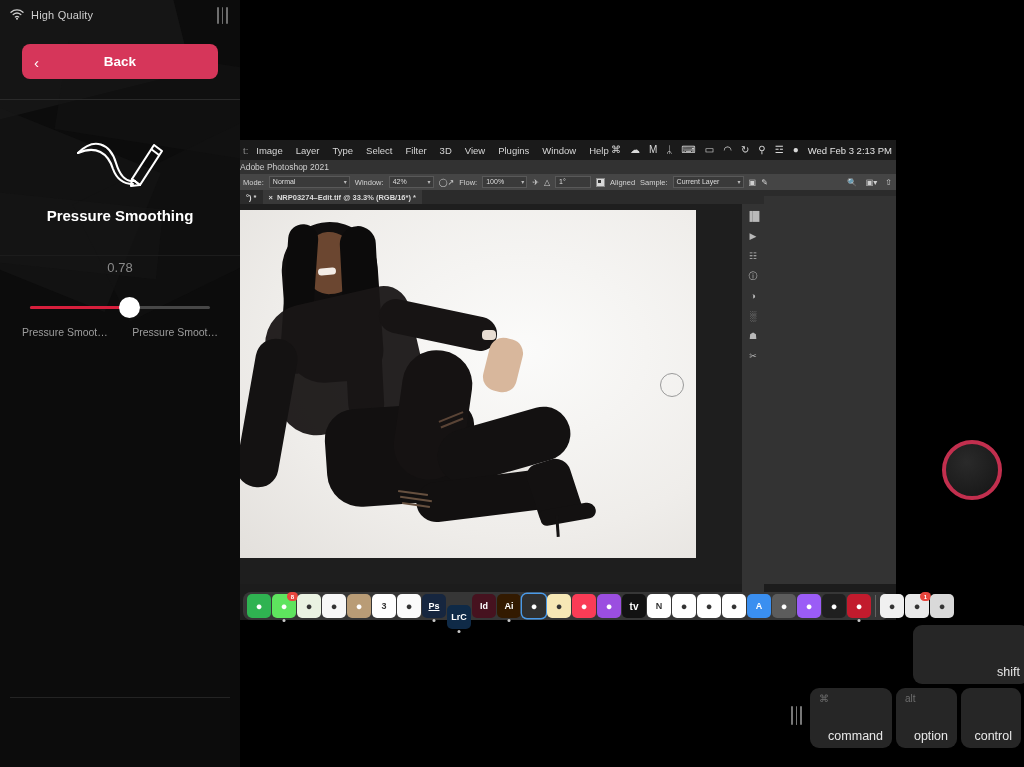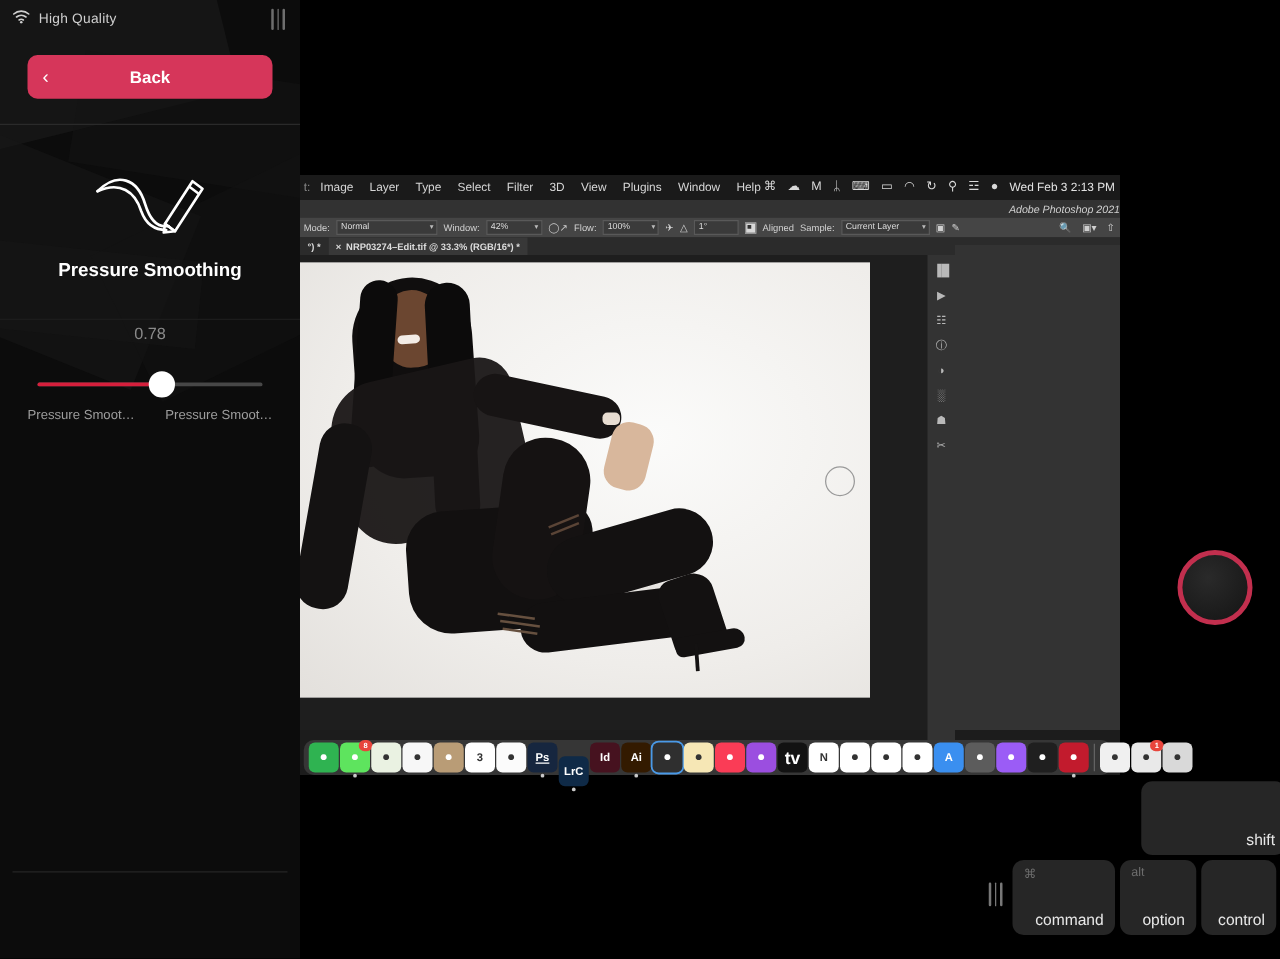--- a/index.html
+++ b/index.html
@@ -52,21 +52,21 @@
   #remote{position:absolute;left:240px;top:140px;width:656px;height:480px;background:#1c1c1c;overflow:hidden;}
 
   #macbar{position:absolute;left:0;top:0;width:656px;height:20px;background:#1a1a1a;display:flex;align-items:center;}
   #macbar .mi{color:#d6d6d6;font-size:9.5px;margin-right:13px;white-space:nowrap;}
   #macbar .mi:first-child{margin-left:3px;}
   #macbar .right{position:absolute;right:4px;top:0;height:20px;display:flex;align-items:center;gap:9px;}
   #macbar .right .sysicon{color:#d8d8d8;font-size:10px;line-height:1;}
   #macbar .right .clock{color:#e2e2e2;font-size:9.5px;white-space:nowrap;}
 
   #pstitle{position:absolute;left:0;top:20px;width:656px;height:14px;background:#323232;
-           display:flex;align-items:center;justify-content:flex-end;font-style:italic;}
+           display:flex;align-items:center;justify-content:flex-start;}
   #pstitle span{color:#d0d0d0;font-size:8.5px;}
 
   #optbar{position:absolute;left:0;top:34px;width:656px;height:16px;background:#454545;display:flex;align-items:center;gap:5px;padding-left:3px;box-sizing:border-box;}
   #optbar .olabel{color:#d2d2d2;font-size:7.5px;white-space:nowrap;}
   #optbar .ofield{background:#3a3a3a;border:1px solid #595959;height:10px;line-height:10px;color:#ddd;font-size:7px;padding:0 3px;white-space:nowrap;}
   #optbar .osel{background:#3a3a3a;border:1px solid #595959;height:10px;line-height:10px;color:#ddd;font-size:7px;padding:0 10px 0 3px;position:relative;white-space:nowrap;}
   #optbar .osel:after{content:"\25BE";position:absolute;right:2px;top:0;font-size:6px;color:#bbb;}
   #optbar .oicon{color:#cfcfcf;font-size:8px;}
   #optbar .chk{width:7px;height:7px;background:#d8d8d8;border:1px solid #8a8a8a;position:relative;}
   #optbar .chk:after{content:"";position:absolute;left:1px;top:1px;width:3px;height:3px;background:#333;}
@@ -358,21 +358,21 @@
     <div class="dapp" style="background: rgb(246, 231, 181);">
       <span style="font-size: 11px; color: rgb(51, 51, 51);">●</span>
     </div>
     <div class="dapp" style="background: rgb(250, 60, 86);">
       <span style="font-size: 11px; color: rgb(255, 255, 255);">●</span>
     </div>
     <div class="dapp" style="background: rgb(155, 78, 224);">
       <span style="font-size: 11px; color: rgb(255, 255, 255);">●</span>
     </div>
     <div class="dapp" style="background: rgb(18, 18, 18);">
-      <span style="font-size: 14px; color: rgb(255, 255, 255);">tv</span>
+      <span style="font-size: 10px; color: rgb(255, 255, 255);">tv</span>
     </div>
     <div class="dapp" style="background: rgb(255, 255, 255);">
       <span style="font-size: 9px; color: rgb(51, 51, 51);">N</span>
     </div>
     <div class="dapp" style="background: rgb(255, 255, 255);">
       <span style="font-size: 11px; color: rgb(51, 51, 51);">●</span>
     </div>
     <div class="dapp" style="background: rgb(255, 255, 255);">
       <span style="font-size: 11px; color: rgb(51, 51, 51);">●</span>
     </div>

